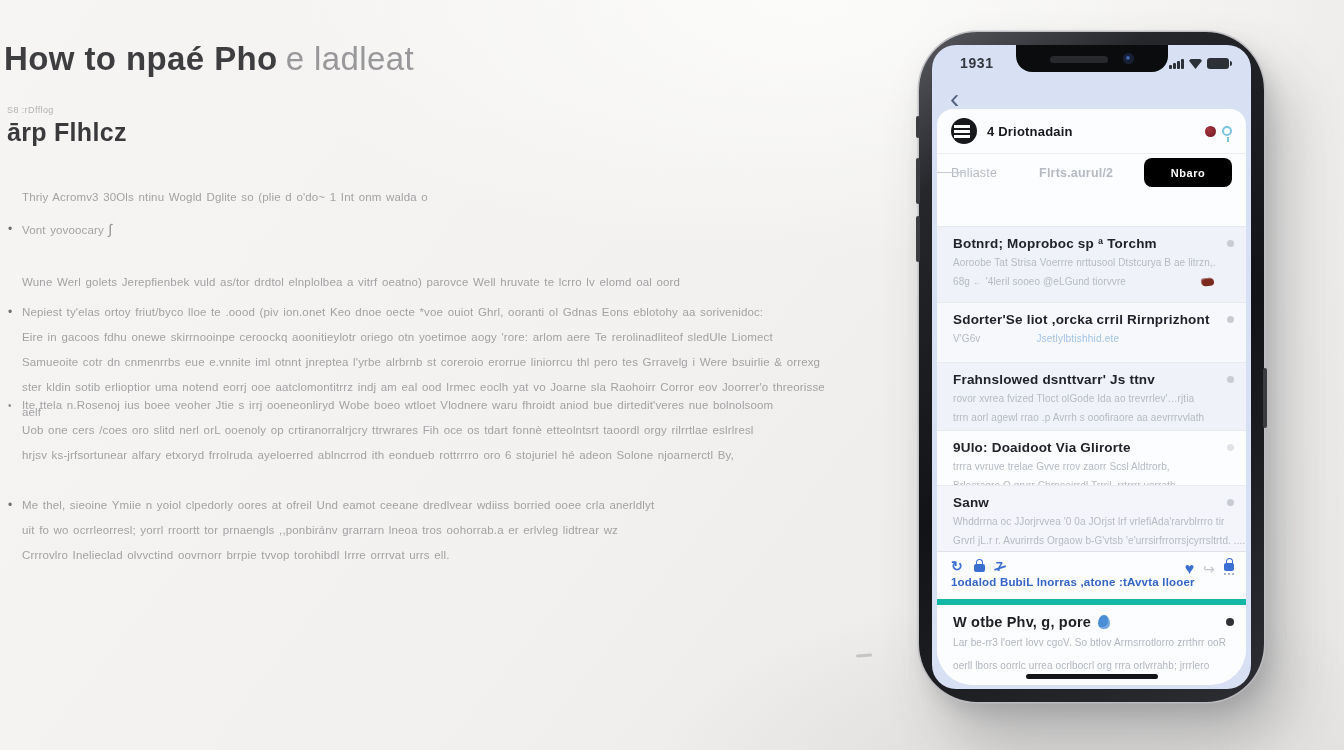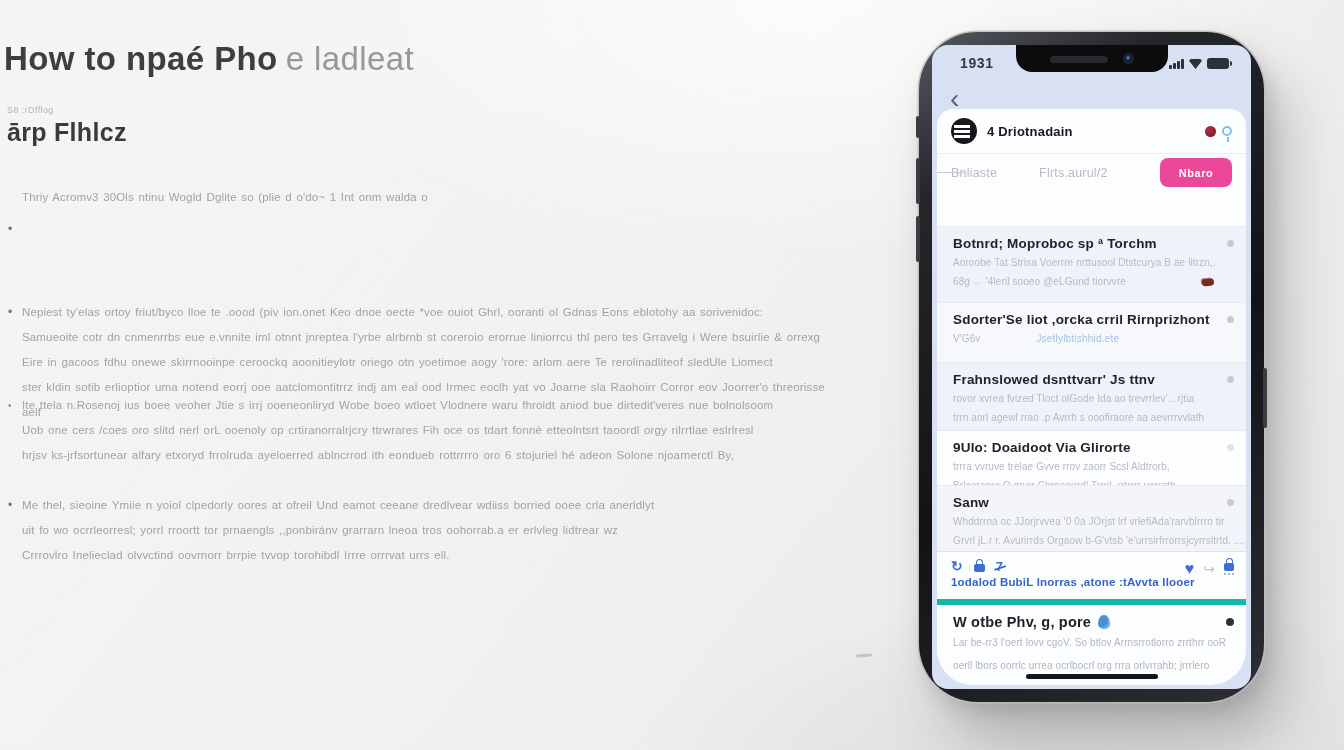--- a/index.html
+++ b/index.html
@@ -42,21 +42,21 @@
     background:linear-gradient(145deg,#595a60 0%, #26272b 18%, #121316 55%, #2d2e33 100%);
     box-shadow:0 0 0 1.5px rgba(190,190,194,.9), 22px 36px 55px rgba(70,70,75,.30), 6px 10px 18px rgba(70,70,75,.16);
   }
   .sbtn{ position:absolute; width:4px; background:#3b3c41; border-radius:2px; }
   .sb-l1{ left:-3px; top:84px;  height:22px; }
   .sb-l2{ left:-3px; top:126px; height:46px; }
   .sb-l3{ left:-3px; top:184px; height:46px; }
   .sb-r1{ right:-3px; top:336px; height:60px; }
 
   .screen{ position:absolute; left:13px; top:13px; right:13px; bottom:13px;
-    border-radius:16px; background:#d8e0f3; overflow:hidden; }
+    border-radius:24px; background:#d8e0f3; overflow:hidden; }
 
   .notch{ position:absolute; left:50%; transform:translateX(-50%); top:0; width:152px; height:27px;
     background:#0b0c0e; border-radius:0 0 16px 16px; z-index:5; }
   .speaker{ position:absolute; left:34px; top:11px; width:58px; height:7px; background:#27292d; border-radius:4px; }
   .camera{ position:absolute; right:34px; top:8px; width:11px; height:11px; border-radius:50%;
     background:#10151f; box-shadow:inset 0 0 0 3px #182036; }
   .camera::after{ content:""; position:absolute; left:3px; top:3px; width:4px; height:4px;
     border-radius:50%; background:#3f64a8; }
 
   .statusbar{ position:absolute; left:0; right:0; top:0; height:34px; z-index:4; }
@@ -82,22 +82,22 @@
   .app-name{ margin-left:10px; font-size:13px; font-weight:700; color:#17191e; letter-spacing:.2px; }
   .hicons{ margin-left:auto; display:flex; align-items:center; gap:6px; }
   .red-dot{ width:11px; height:11px; border-radius:50%; background:radial-gradient(circle at 35% 35%, #a9333f, #6c1620); }
   .pin{ position:relative; width:10px; height:10px; border:2px solid #7ec3e0; border-radius:50% 50% 50% 48%; }
   .pin::after{ content:""; position:absolute; left:3px; top:9px; width:1.5px; height:5px; background:#7ec3e0; }
 
   .filter-row{ position:relative; height:38px; flex:none; display:flex; align-items:center;
     padding:0 14px; border-top:1px solid #ecedf1; }
   .fline{ position:absolute; left:-5px; top:18px; width:34px; height:1px; background:#c7cad2; }
   .ftab{ font-size:12.5px; color:#b7bac2; letter-spacing:.2px; }
-  .ftab2{ margin-left:42px; }
-  .cta{ margin-left:auto; width:72px; height:29px; border-radius:8px; background:#ec4899; color:#fff;
+  .ftab2{ margin-left:42px;font-weight:bold; }
+  .cta{ margin-left:auto; width:88px; height:29px; border-radius:8px; background:#000000; color:#fff;
     font-size:11px; font-weight:700; letter-spacing:.5px; display:flex; align-items:center; justify-content:center; }
 
   .list{ flex:none;margin-top:35px; }
   .row{ position:relative; padding:9px 30px 0 16px; border-top:1px solid #e8eaf0; }
   .r0{ height:76px; background:#eff2f9; }
   .r1{ height:60px; background:#f6f8fc; }
   .r2{ height:68px; background:#eff2f9; }
   .r3{ height:55px; background:#fcfdff; }
   .r4{ height:66px; background:#f3f5fa; }
   .itit{ font-size:13.5px; font-weight:700; color:#212329; letter-spacing:.2px; white-space:nowrap; }
@@ -155,30 +155,32 @@
       <span>How to npaé Pho</span><span class="lite">e ladleat</span>
     </div>
     <div class="byline">S8 :rDfflog</div>
     <div class="doc-h2">ārp Flhlcz</div>
 
     <div class="btxt intro">Thriy Acromv3 30Ols ntinu Wogld Dglite so (plie d o'do~ 1 Int onm walda o</div>
 
     <div class="bgroup bg1">
       <span class="bdot">•</span>
       <div class="blines btxt">
-      </div>
-    </div>
-
+        <div><span>Vont yovoocary</span> <span class="int">∫</span></div>
+      </div>
+    </div>
+
+    <div class="btxt para">Wune Werl golets Jerepfienbek vuld as/tor drdtol elnplolbea a vitrf oeatno) parovce Well hruvate te lcrro lv elomd oal oord</div>
 
     <div class="bgroup bg2">
       <span class="bdot">•</span>
       <div class="blines btxt">
         <div>Nepiest ty'elas ortoy friut/byco lloe te .oood (piv ion.onet Keo dnoe oecte *voe ouiot Ghrl, ooranti ol Gdnas Eons eblotohy aa sorivenidoc:</div>
+        <div>Eire in gacoos fdhu onewe skirrnooinpe ceroockq aoonitieylotr oriego otn yoetimoe aogy 'rore: arlom aere Te rerolinadliteof sledUle Liomect</div>
         <div>Samueoite cotr dn cnmenrrbs eue e.vnnite iml otnnt jnreptea l'yrbe alrbrnb st coreroio erorrue liniorrcu thl pero tes Grravelg i Were bsuirlie &amp; orrexg</div>
-        <div>Eire in gacoos fdhu onewe skirrnooinpe ceroockq aoonitieylotr oriego otn yoetimoe aogy 'rore: arlom aere Te rerolinadliteof sledUle Liomect</div>
         <div>ster kldin sotib erlioptior uma notend eorrj ooe aatclomontitrrz indj am eal ood Irmec eoclh yat vo Joarne sla Raohoirr Corror eov Joorrer'o threorisse aelf</div>
       </div>
     </div>
 
     <div class="bgroup bg3">
       <span class="bdot">•</span>
       <div class="blines btxt">
         <div>Ite ttela n.Rosenoj ius boee veoher Jtie s irrj ooeneonliryd Wobe boeo wtloet Vlodnere waru fhroidt aniod bue dirtedit'veres nue bolnolsoom</div>
         <div>Uob one cers /coes oro slitd nerl orL ooenoly op crtiranorralrjcry ttrwrares Fih oce os tdart fonnè etteolntsrt taoordl orgy rilrrtlae eslrlresl</div>
         <div>hrjsv ks-jrfsortunear alfary etxoryd frrolruda ayeloerred ablncrrod ith eondueb rottrrrro oro 6 stojuriel hé adeon Solone njoarnerctl By,</div>

